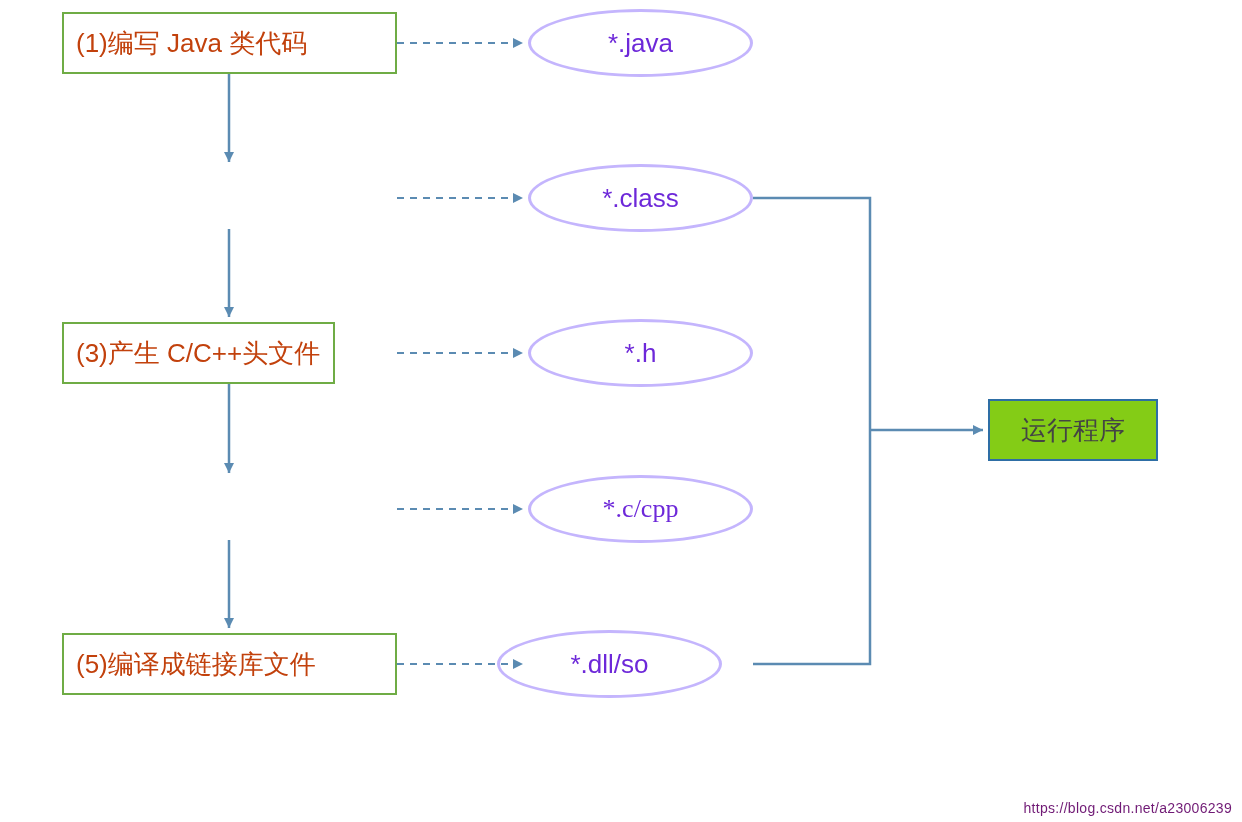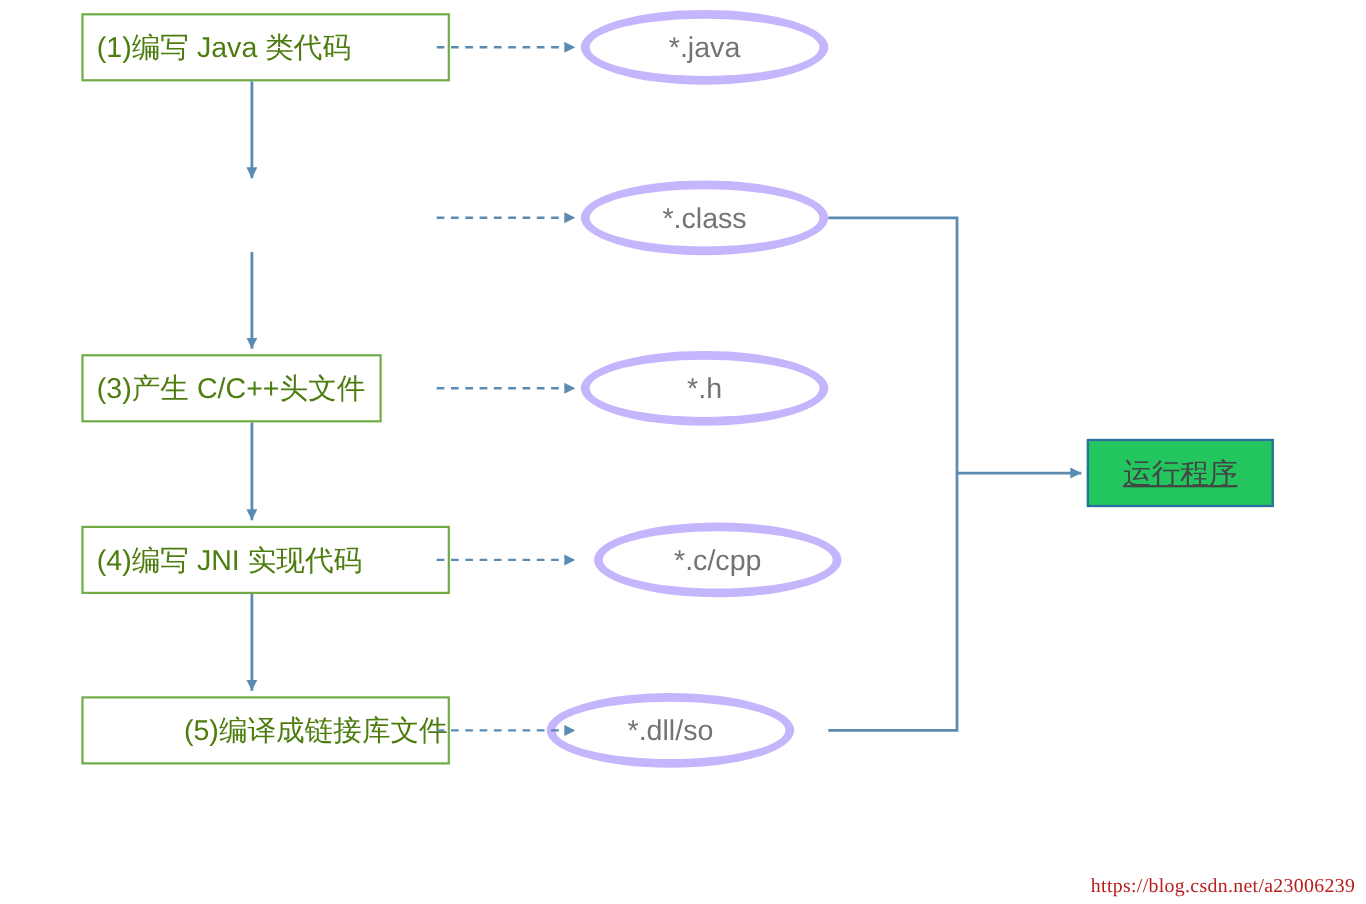--- a/index.html
+++ b/index.html
@@ -13,98 +13,92 @@
   }
   .canvas {
     position: relative;
     width: 1242px;
     height: 822px;
   }
   .step-box {
     position: absolute;
     border: 2px solid #6fac45;
     background: #ffffff;
-    color: #4d7c0f;
+    color: #c2410c;
     font-size: 26px;
     display: flex;
     align-items: center;
     padding-left: 12px;
     box-sizing: border-box;
-    margin-left: 12px;
   }
   .file-ellipse {
     position: absolute;
-    border: 8px solid #c4b5fd;
+    border: 3px solid #c4b5fd;
     border-radius: 50%;
     background: #ffffff;
-    color: #737373;
+    color: #6d28d9;
     font-size: 26px;
     display: flex;
     align-items: center;
     justify-content: center;
     box-sizing: border-box;
   }
   .run-box {
     position: absolute;
     border: 2px solid #2e6ea5;
-    background: #22c55e;
+    background: #84cc16;
     color: #444444;
     font-size: 26px;
     display: flex;
     align-items: center;
     justify-content: center;
     box-sizing: border-box;
-    text-decoration: underline;
   }
   svg.arrows {
     position: absolute;
     left: 0;
     top: 0;
     width: 1242px;
     height: 822px;
     pointer-events: none;
   }
   .watermark {
     position: absolute;
     right: 10px;
     bottom: 6px;
-    font-size: 18px;
-    color: #b91c1c;
+    font-size: 14px;
+    color: #701a75;
     letter-spacing: 0.3px;
-    font-family: Liberation Serif, serif;
   }
 </style>
 </head>
 <body>
 
 <div class="canvas">
 
   <div class="step-box" style="left:62px; top:12px; width:335px; height:62px;">
     <span>(1)编写 Java 类代码</span>
   </div>
   <div class="step-box" style="left:62px; top:322px; width:273px; height:62px;">
     <span>(3)产生 C/C++头文件</span>
   </div>
-  <div class="step-box" style="left:62px; top:478px; width:335px; height:62px;">
-    <span>(4)编写 JNI 实现代码</span>
-  </div>
-  <div class="step-box" style="left:62px; top:633px; width:335px; height:62px;justify-content:flex-end;">
+  <div class="step-box" style="left:62px; top:633px; width:335px; height:62px;">
     <span>(5)编译成链接库文件</span>
   </div>
 
   <div class="file-ellipse" style="left:528px; top:9px;  width:225px; height:68px;">
     <span>*.java</span>
   </div>
   <div class="file-ellipse" style="left:528px; top:164px; width:225px; height:68px;align-items:center;">
     <span>*.class</span>
   </div>
   <div class="file-ellipse" style="left:528px; top:319px; width:225px; height:68px;">
     <span>*.h</span>
   </div>
-  <div class="file-ellipse" style="left:540px; top:475px; width:225px; height:68px;">
+  <div class="file-ellipse" style="left:528px; top:475px; width:225px; height:68px;font-family:Liberation Serif, serif;">
     <span>*.c/cpp</span>
   </div>
   <div class="file-ellipse" style="left:497px; top:630px; width:225px; height:68px;">
     <span>*.dll/so</span>
   </div>
 
   <div class="run-box" style="left:988px; top:399px; width:170px; height:62px;">
     <span>运行程序</span>
   </div>
 

